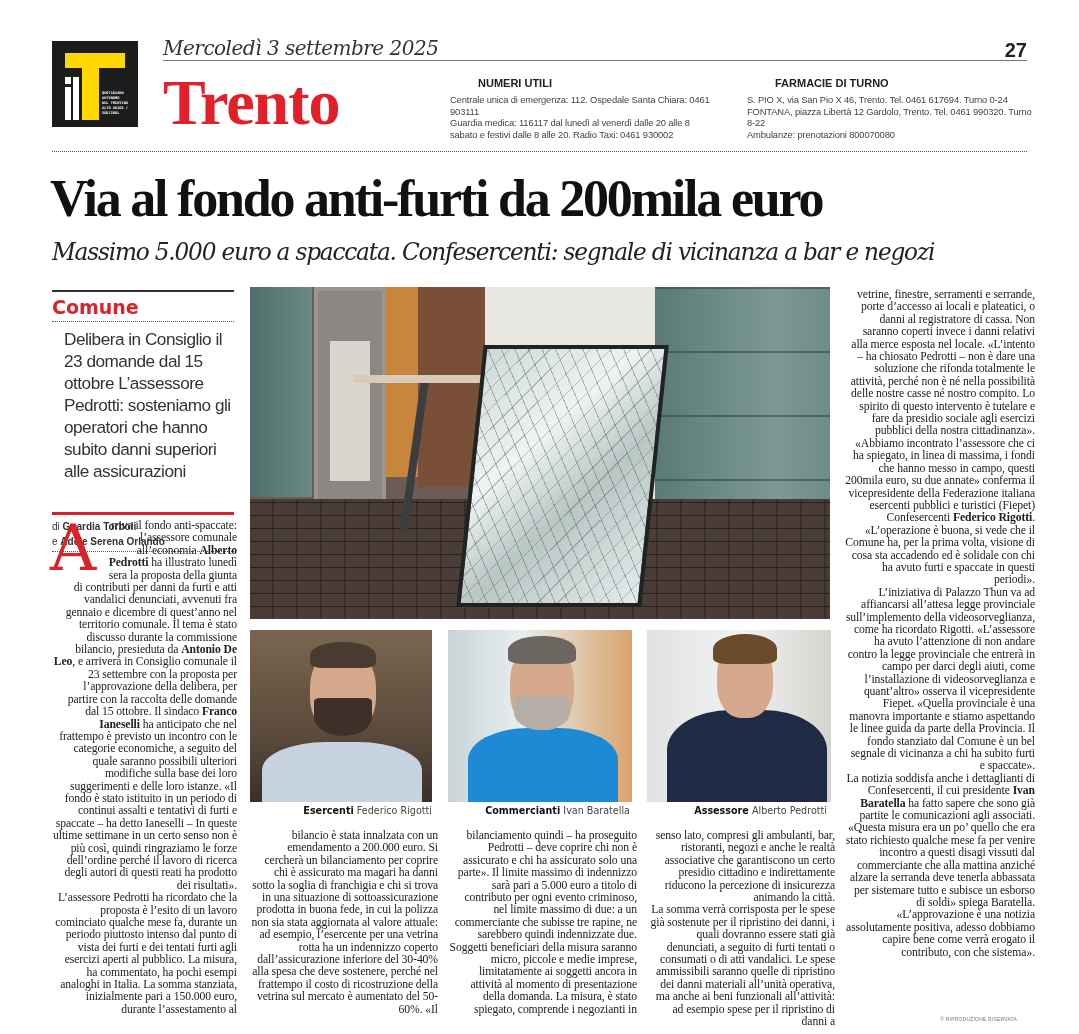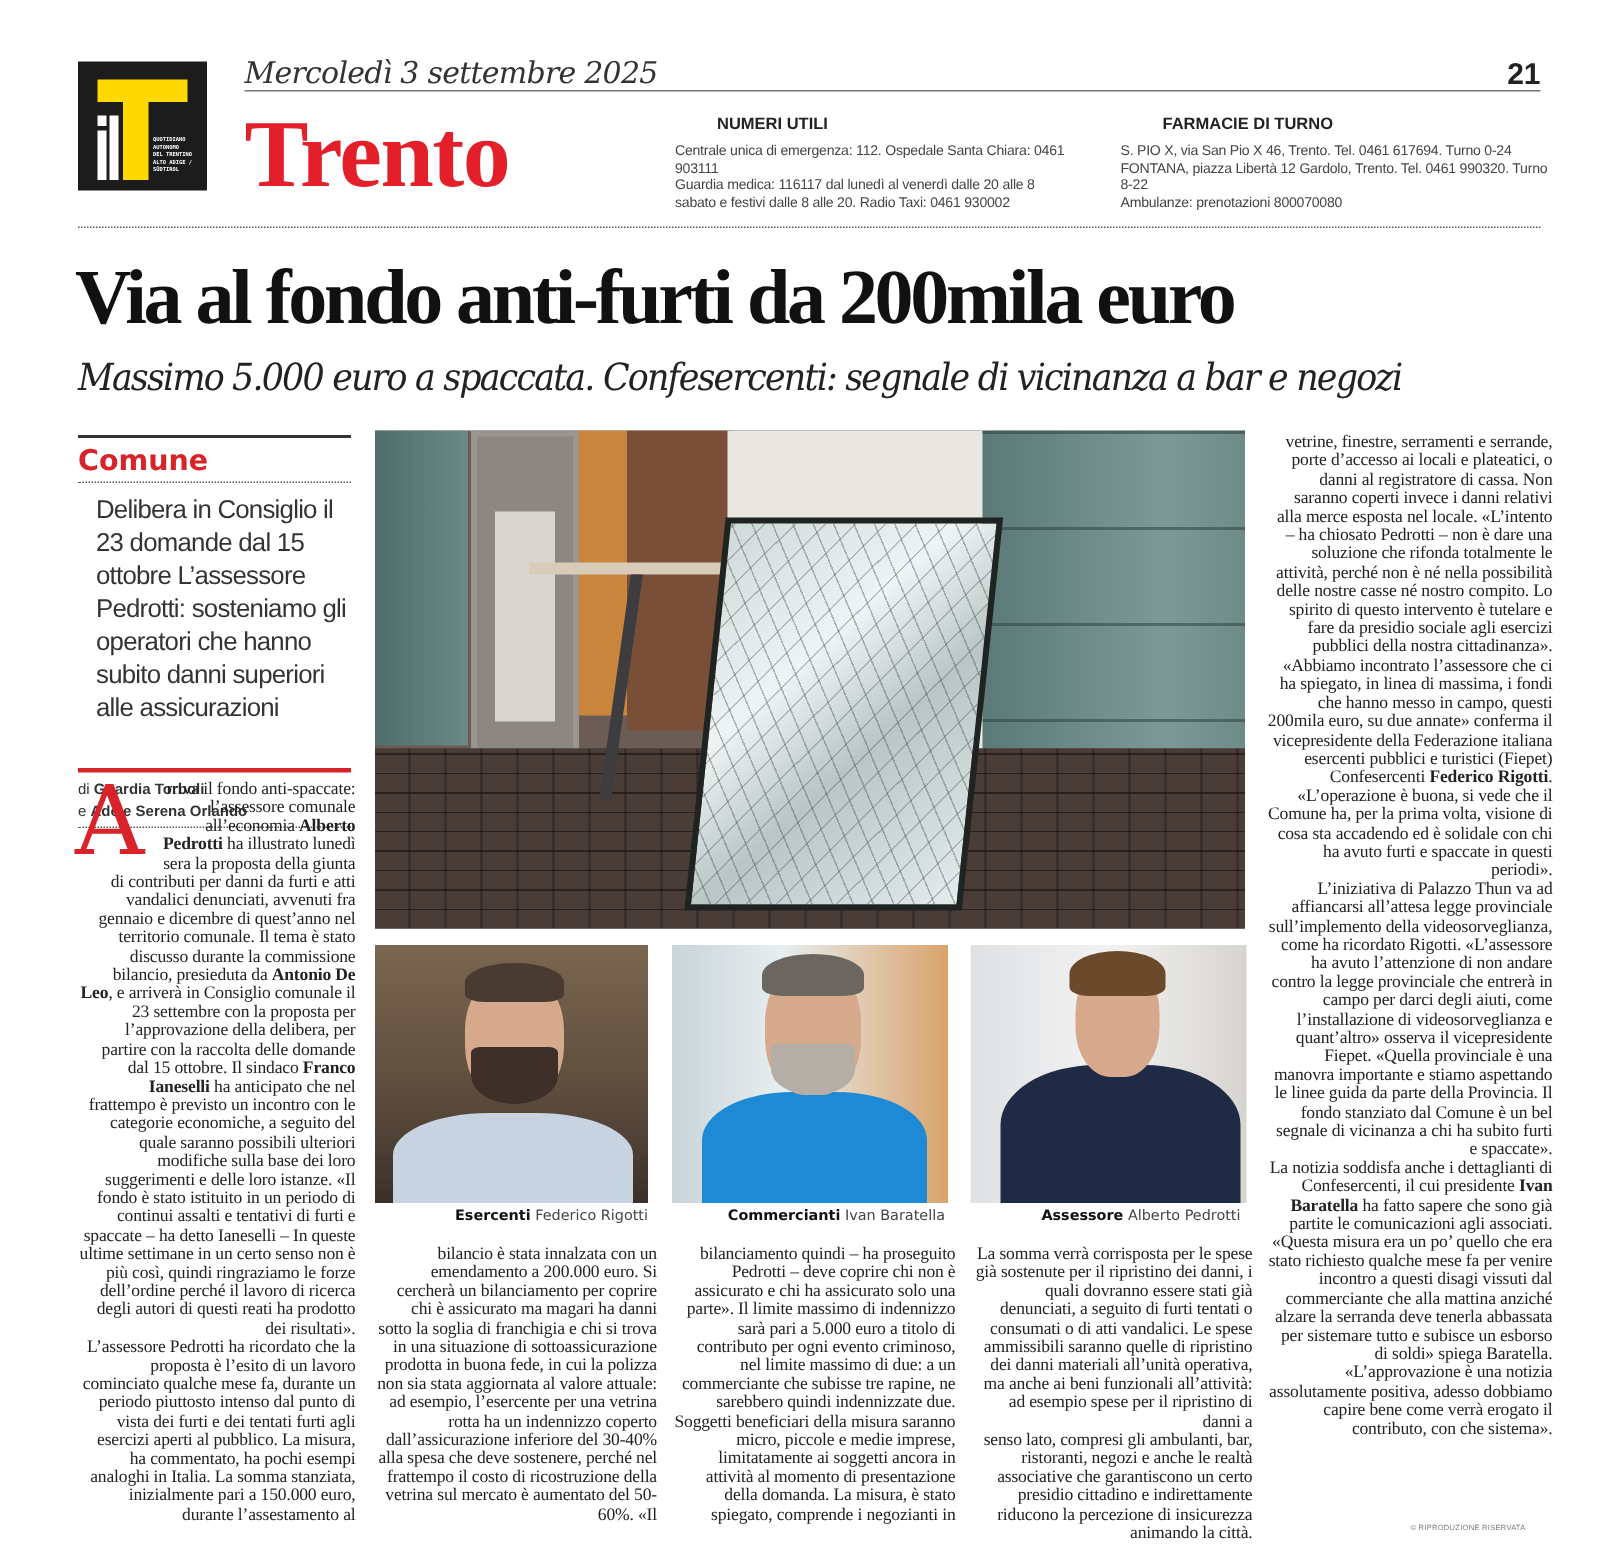--- a/index.html
+++ b/index.html
@@ -99,21 +99,21 @@
   <div class="i-stem"></div>
   <div class="l-stem"></div>
   <div class="tagline">QUOTIDIANO
 AUTONOMO
 DEL TRENTINO
 ALTO ADIGE /
 SÜDTIROL</div>
 </div>
 
 <div class="date">Mercoledì 3 settembre 2025</div>
-<div class="page-no">21</div>
+<div class="page-no">27</div>
 <div class="top-rule"></div>
 <div class="section-title">Trento</div>
 
 <div class="info-block numeri">
   <h4>NUMERI UTILI</h4>
   <p>Centrale unica di emergenza: 112. Ospedale Santa Chiara: 0461 903111</p>
   <p>Guardia medica: 116117 dal lunedì al venerdì dalle 20 alle 8</p>
   <p>sabato e festivi dalle 8 alle 20. Radio Taxi: 0461 930002</p>
 </div>
 
@@ -185,22 +185,22 @@
   <div class="hair" style="left:66px;top:4px;width:64px;height:30px;background:#6a4a2a;"></div>
 </div>
 
 <div class="caption cap1"><b>Esercenti</b> <span>Federico Rigotti</span></div>
 <div class="caption cap2"><b>Commercianti</b> <span>Ivan Baratella</span></div>
 <div class="caption cap3"><b>Assessore</b> <span>Alberto Pedrotti</span></div>
 
 <div class="body-text col2">bilancio è stata innalzata con un emendamento a 200.000 euro. Si cercherà un bilanciamento per coprire chi è assicurato ma magari ha danni sotto la soglia di franchigia e chi si trova in una situazione di sottoassicurazione prodotta in buona fede, in cui la polizza non sia stata aggiornata al valore attuale: ad esempio, l’esercente per una vetrina rotta ha un indennizzo coperto dall’assicurazione inferiore del 30-40% alla spesa che deve sostenere, perché nel frattempo il costo di ricostruzione della vetrina sul mercato è aumentato del 50-60%. «Il</div>
 <div class="body-text col3">bilanciamento quindi – ha proseguito Pedrotti – deve coprire chi non è assicurato e chi ha assicurato solo una parte». Il limite massimo di indennizzo sarà pari a 5.000 euro a titolo di contributo per ogni evento criminoso, nel limite massimo di due: a un commerciante che subisse tre rapine, ne sarebbero quindi indennizzate due. Soggetti beneficiari della misura saranno micro, piccole e medie imprese, limitatamente ai soggetti ancora in attività al momento di presentazione della domanda. La misura, è stato spiegato, comprende i negozianti in</div>
 <div class="body-text col4">
+  <p>senso lato, compresi gli ambulanti, bar, ristoranti, negozi e anche le realtà associative che garantiscono un certo presidio cittadino e indirettamente riducono la percezione di insicurezza animando la città.</p>
   <p>La somma verrà corrisposta per le spese già sostenute per il ripristino dei danni, i quali dovranno essere stati già denunciati, a seguito di furti tentati o consumati o di atti vandalici. Le spese ammissibili saranno quelle di ripristino dei danni materiali all’unità operativa, ma anche ai beni funzionali all’attività: ad esempio spese per il ripristino di danni a</p>
-  <p>senso lato, compresi gli ambulanti, bar, ristoranti, negozi e anche le realtà associative che garantiscono un certo presidio cittadino e indirettamente riducono la percezione di insicurezza animando la città.</p>
 </div>
 
 <div class="body-text col5">
   <p>vetrine, finestre, serramenti e serrande, porte d’accesso ai locali e plateatici, o danni al registratore di cassa. Non saranno coperti invece i danni relativi alla merce esposta nel locale. «L’intento – ha chiosato Pedrotti – non è dare una soluzione che rifonda totalmente le attività, perché non è né nella possibilità delle nostre casse né nostro compito. Lo spirito di questo intervento è tutelare e fare da presidio sociale agli esercizi pubblici della nostra cittadinanza».</p>
   <p><span>«Abbiamo incontrato l’assessore che ci ha spiegato, in linea di massima, i fondi che hanno messo in campo, questi 200mila euro, su due annate» conferma il vicepresidente della Federazione italiana esercenti pubblici e turistici (Fiepet) Confesercenti </span><b>Federico Rigotti</b><span>. «L’operazione è buona, si vede che il Comune ha, per la prima volta, visione di cosa sta accadendo ed è solidale con chi ha avuto furti e spaccate in questi periodi».</span></p>
   <p>L’iniziativa di Palazzo Thun va ad affiancarsi all’attesa legge provinciale sull’implemento della videosorveglianza, come ha ricordato Rigotti. «L’assessore ha avuto l’attenzione di non andare contro la legge provinciale che entrerà in campo per darci degli aiuti, come l’installazione di videosorveglianza e quant’altro» osserva il vicepresidente Fiepet. «Quella provinciale è una manovra importante e stiamo aspettando le linee guida da parte della Provincia. Il fondo stanziato dal Comune è un bel segnale di vicinanza a chi ha subito furti e spaccate».</p>
   <p><span>La notizia soddisfa anche i dettaglianti di Confesercenti, il cui presidente </span><b>Ivan Baratella</b><span> ha fatto sapere che sono già partite le comunicazioni agli associati. «Questa misura era un po’ quello che era stato richiesto qualche mese fa per venire incontro a questi disagi vissuti dal commerciante che alla mattina anziché alzare la serranda deve tenerla abbassata per sistemare tutto e subisce un esborso di soldi» spiega Baratella. «L’approvazione è una notizia assolutamente positiva, adesso dobbiamo capire bene come verrà erogato il contributo, con che sistema».</span></p>
 </div>
 
 <div class="credit">© RIPRODUZIONE RISERVATA</div>

